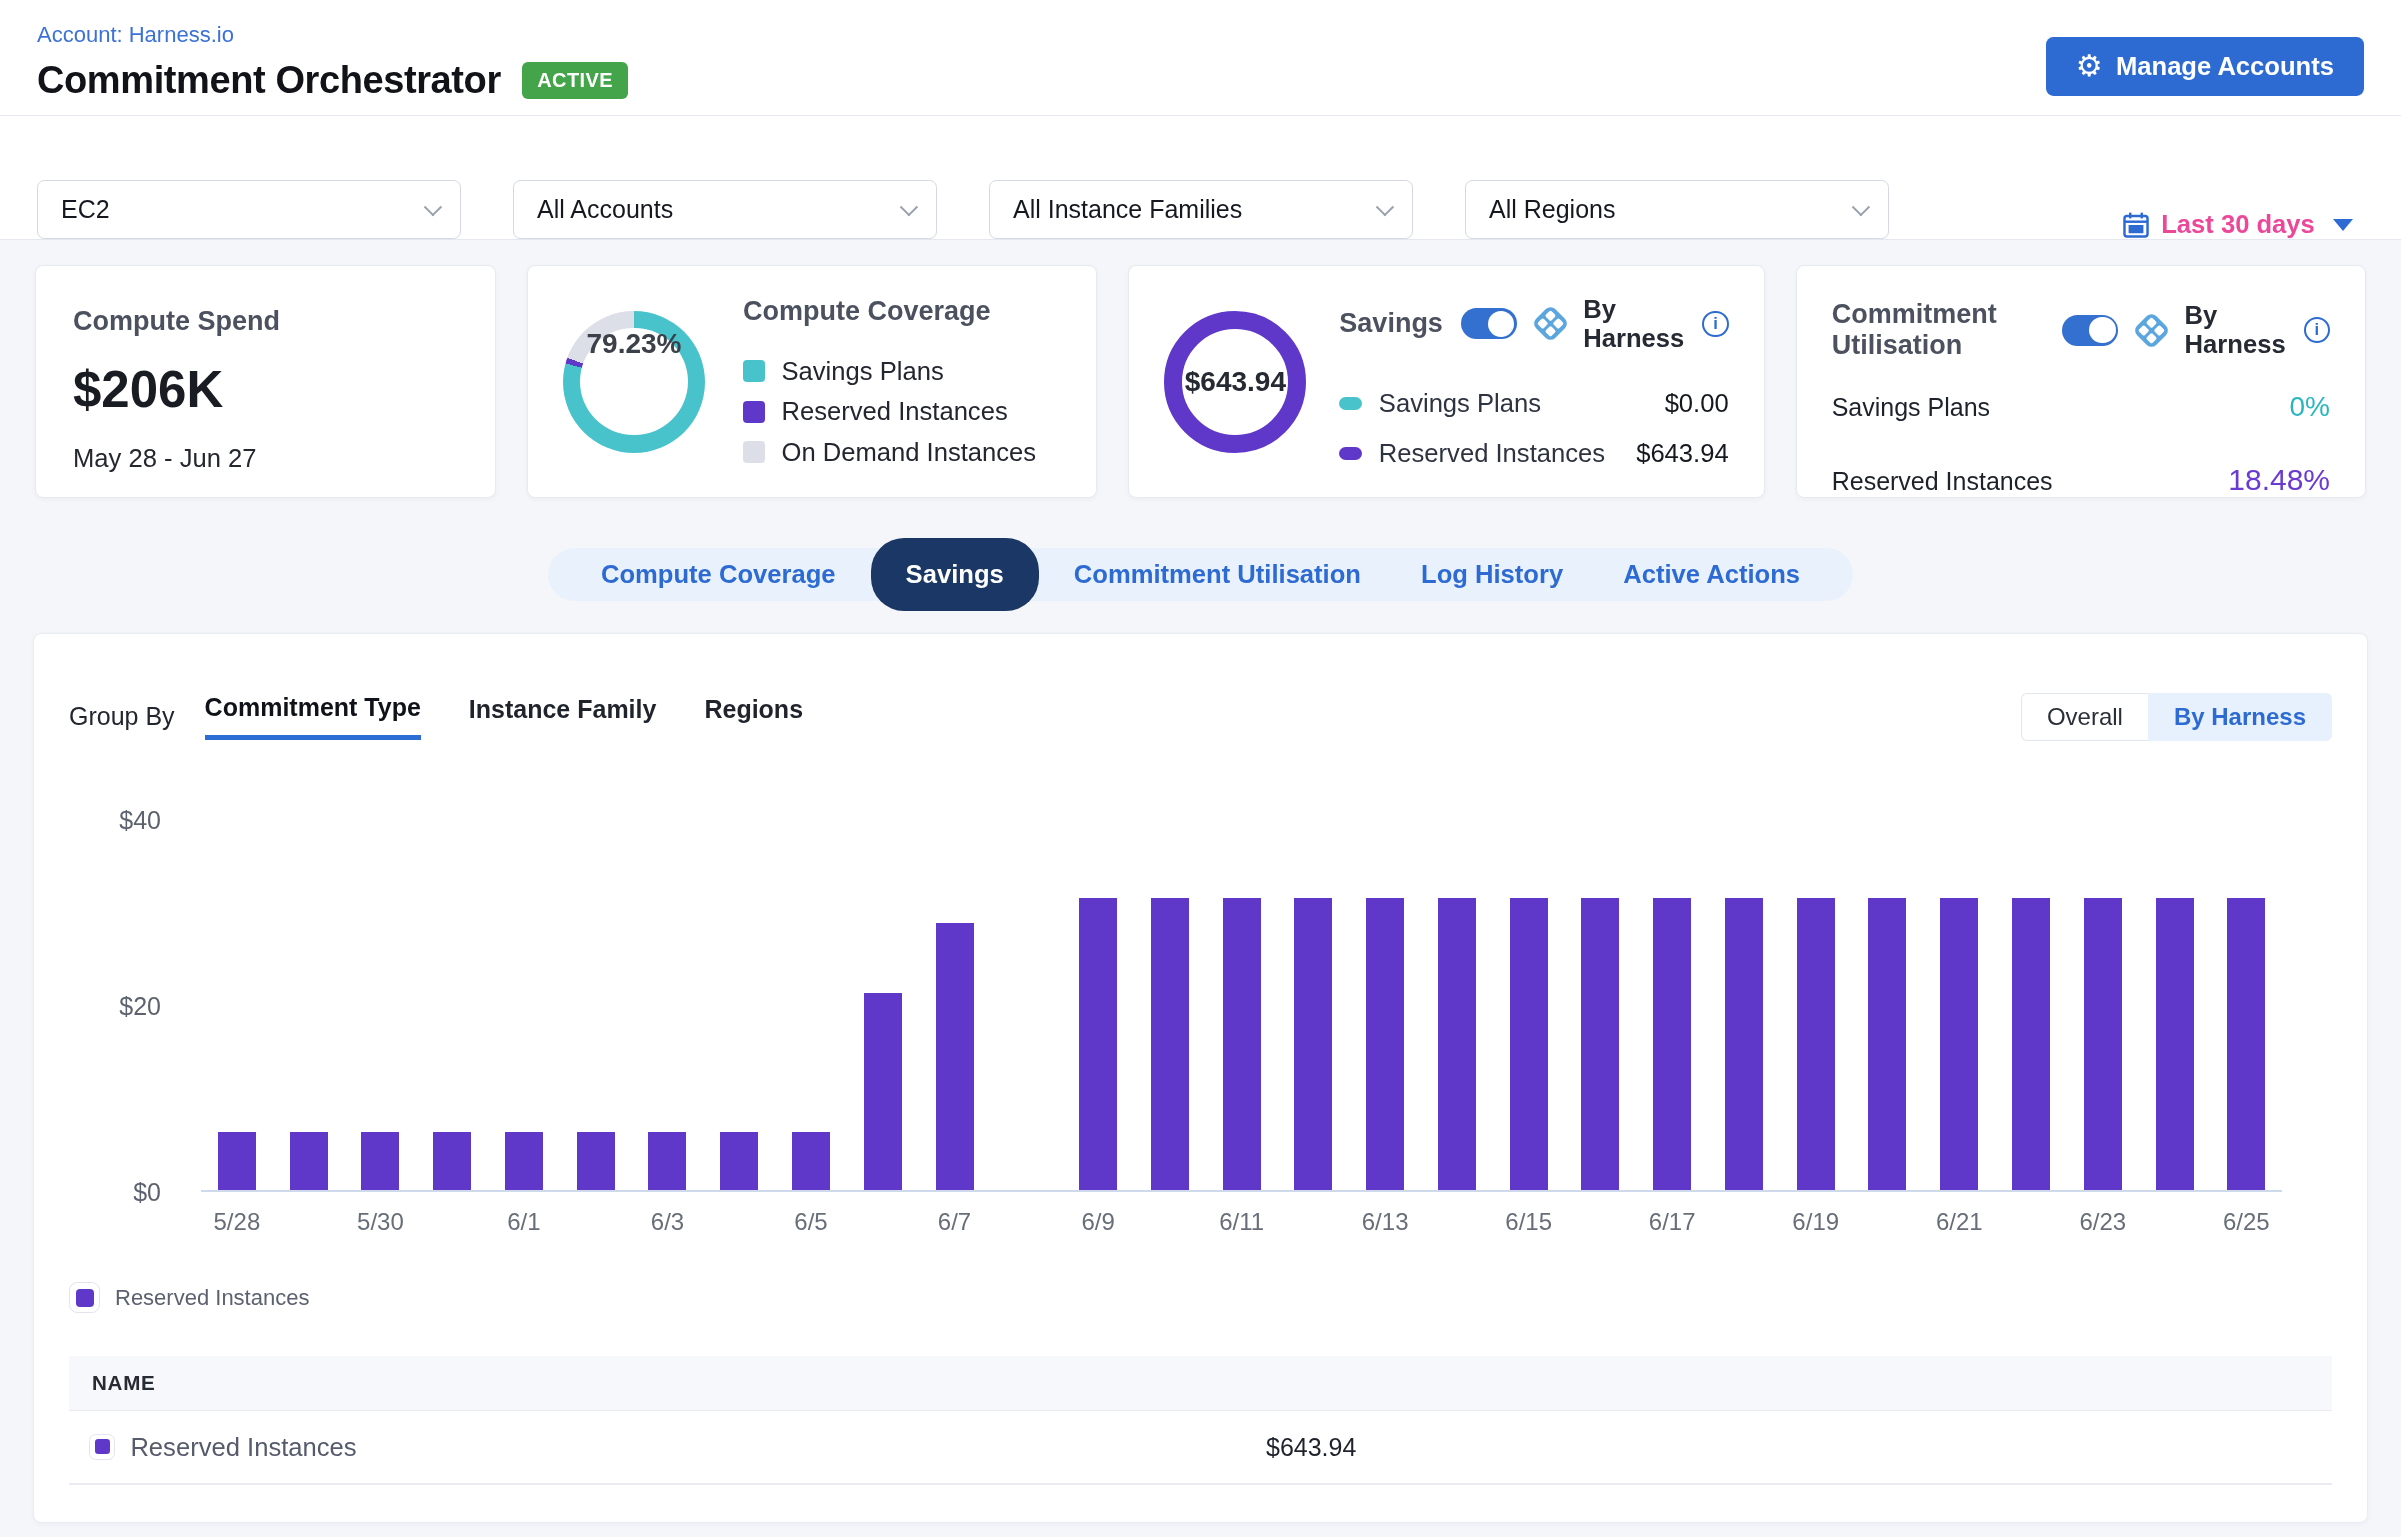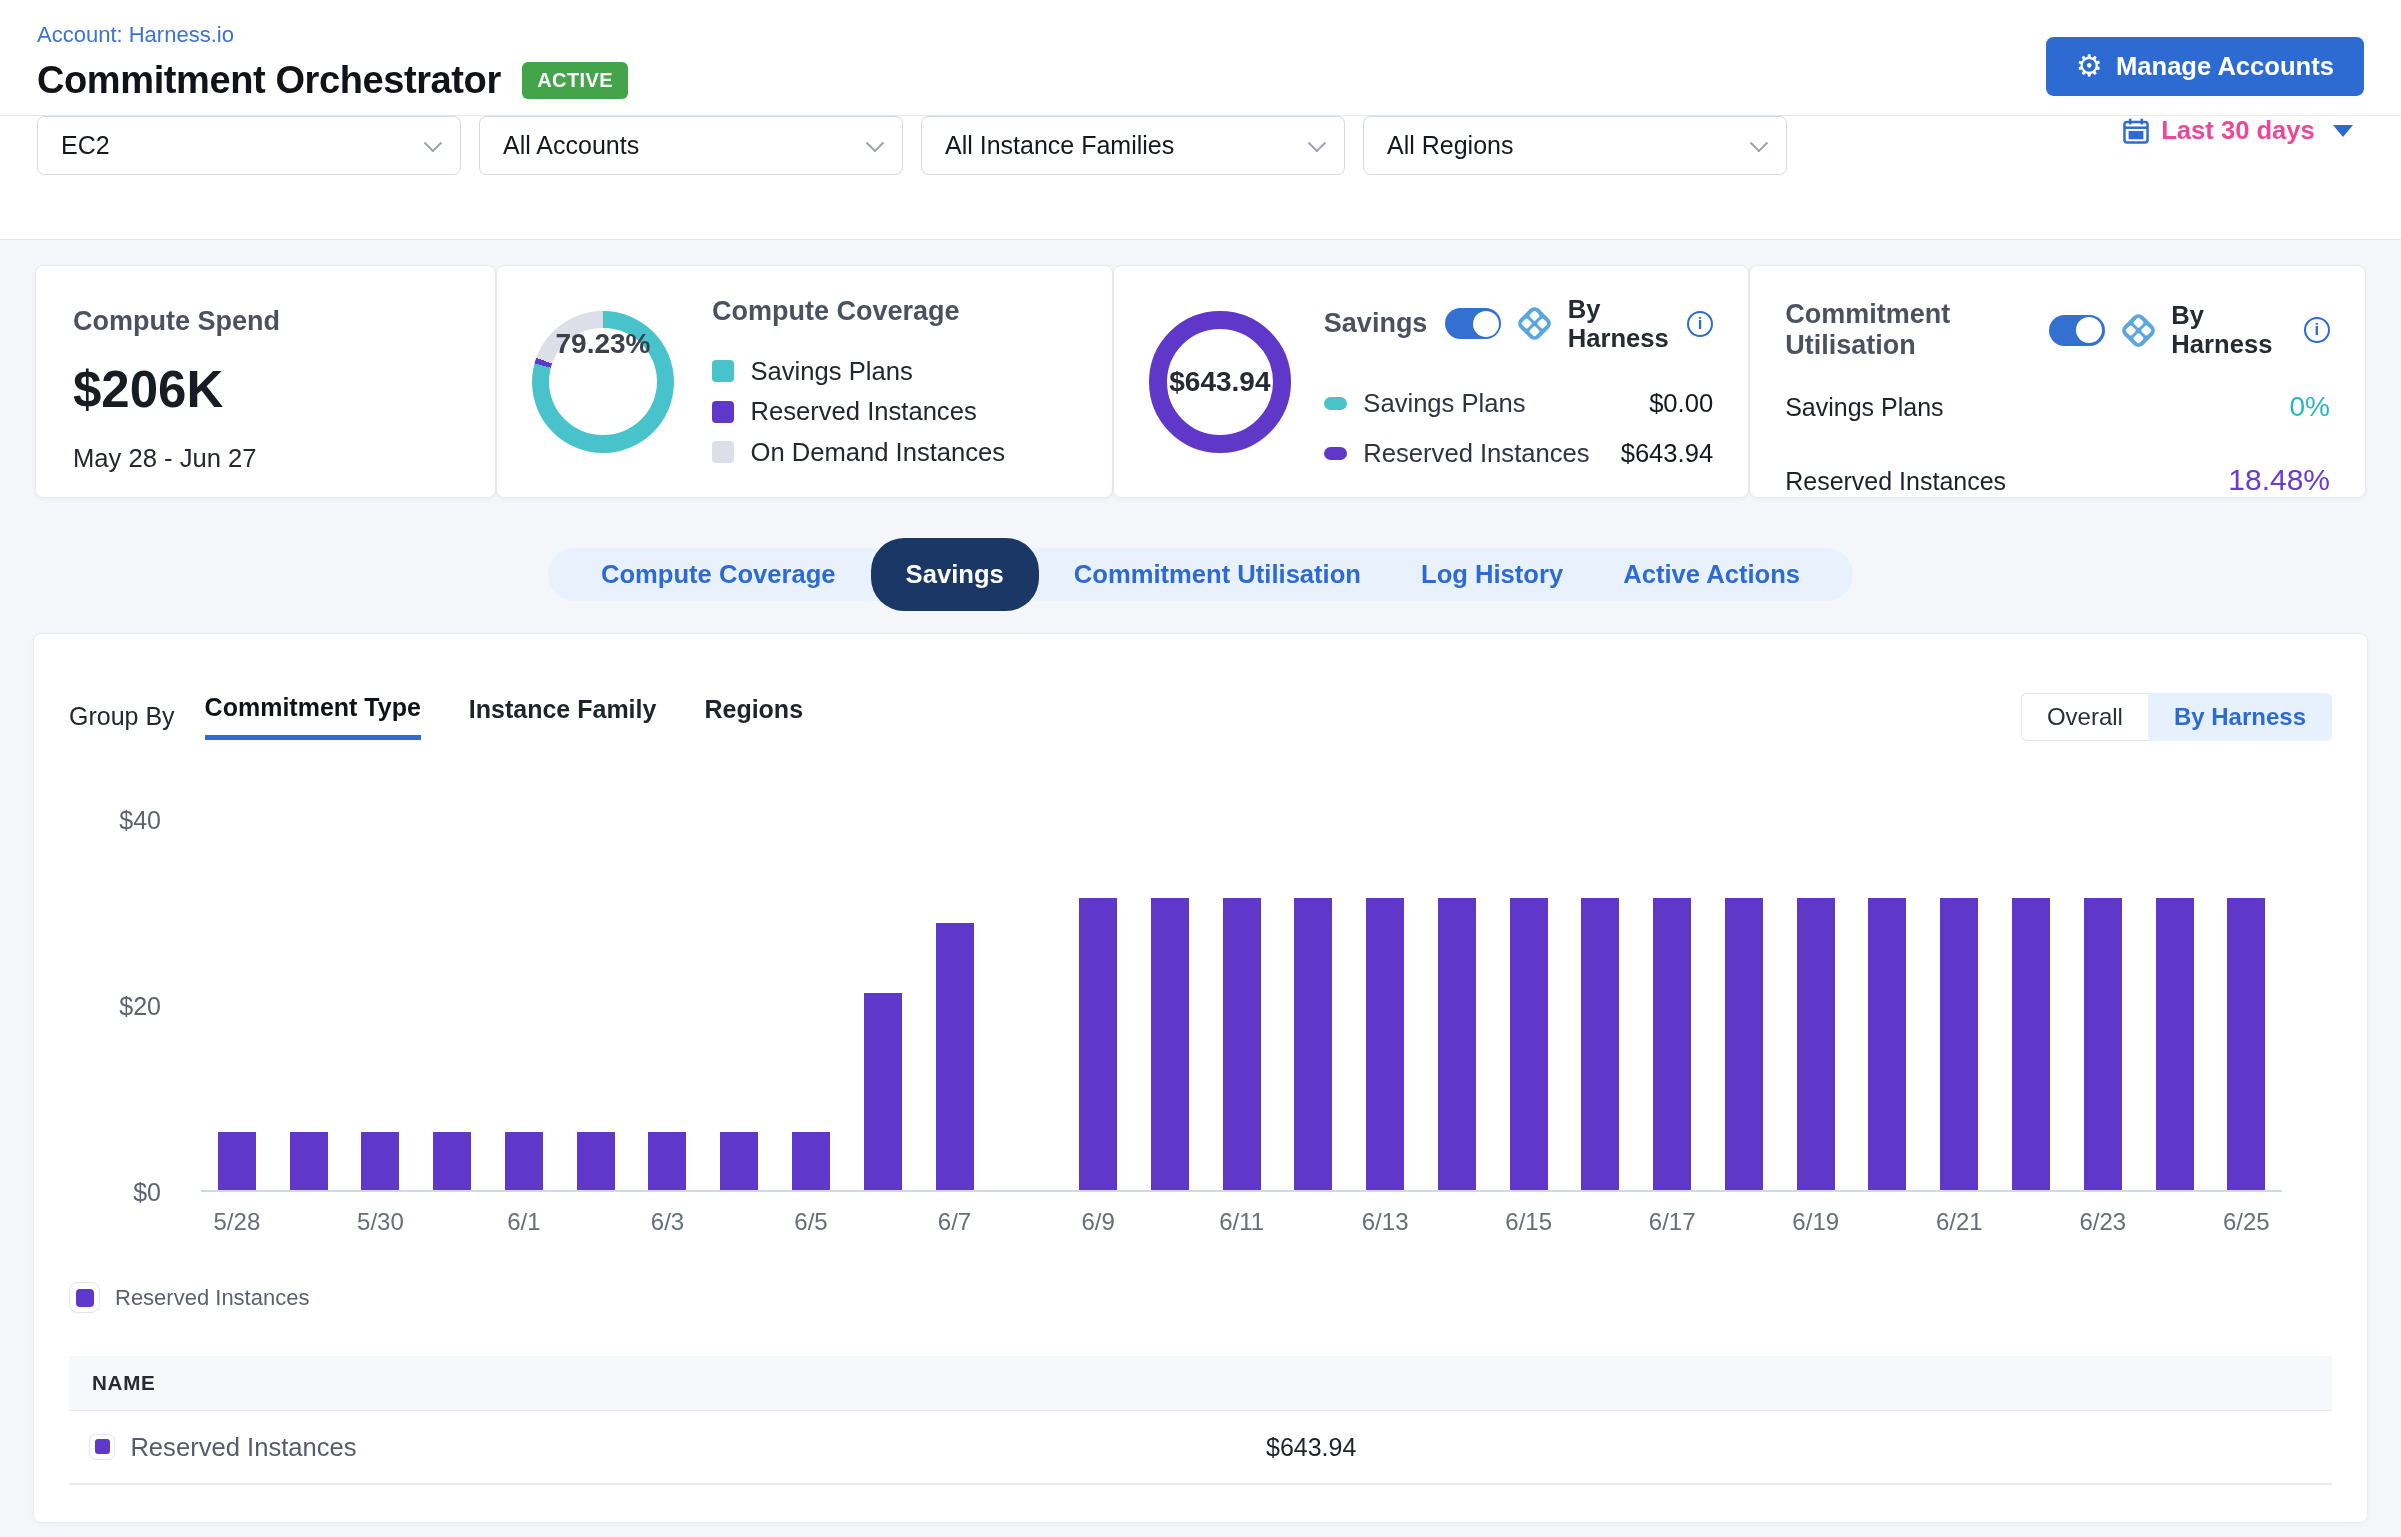--- a/index.html
+++ b/index.html
@@ -32,41 +32,41 @@
     border: none; border-radius: 7.4px; padding: 0 30px; font-size: 25.6px; font-weight: bold;
     display: flex; align-items: center; gap: 13.2px; cursor: pointer;
     font-family: inherit;
   }
   .gear-glyph { font-size: 30px; line-height: 1; }
 
   
   .filter-bar {
     background: #ffffff; height: 124px; padding: 0 48px 0 37px;
     border-bottom: 1.7px solid #e5e8f0;
-    display: flex; align-items: flex-start; gap: 18px;
+    display: flex; align-items: flex-end; gap: 52px;
   }
   .select {
     width: 424px; height: 59px; background: #fff; border: 1.7px solid #d3d8e3;
     border-radius: 7.4px; display: flex; align-items: center; justify-content: space-between;
     padding: 0 23px; font-size: 25px; color: #15181f; cursor: pointer;
   }
   .chev {
     width: 13.2px; height: 13.2px; border-right: 2.5px solid #9aa1af; border-bottom: 2.5px solid #9aa1af;
     transform: rotate(45deg) translateY(-3.3px);
   }
   .date-range { margin-left: auto; display: flex; align-items: center; gap: 11.6px; color: #2d6bd3; cursor: pointer; }
   .date-range-label { font-size: 25.6px; font-weight: bold; color: #ec4899; }
   .caret-down {
     width: 0; height: 0; margin-left: 6.6px;
     border-left: 10px solid transparent; border-right: 10px solid transparent;
     border-top: 12.4px solid #2d6bd3;
   }
 
   
-  .cards-row { display: flex; padding: 25px 35px 0 35px; }
+  .cards-row { display: flex; gap: 31px; padding: 25px 35px 0 35px; }
   .card {
     background: #fff; border: 1.7px solid #e6e9f0; border-radius: 8.3px;
     height: 233px; box-shadow: 0 1.7px 5px rgba(40,50,80,0.04);
   }
   .card-title { font-size: 27px; font-weight: bold; color: #4c515f; }
 
   .card-spend { width: 461px; flex: none; padding: 40px 37px; }
   .spend-value { font-size: 51px; font-weight: bold; color: #191c23; margin-top: 23px; }
   .spend-period { font-size: 25.6px; color: #24272e; margin-top: 25px; }
 

